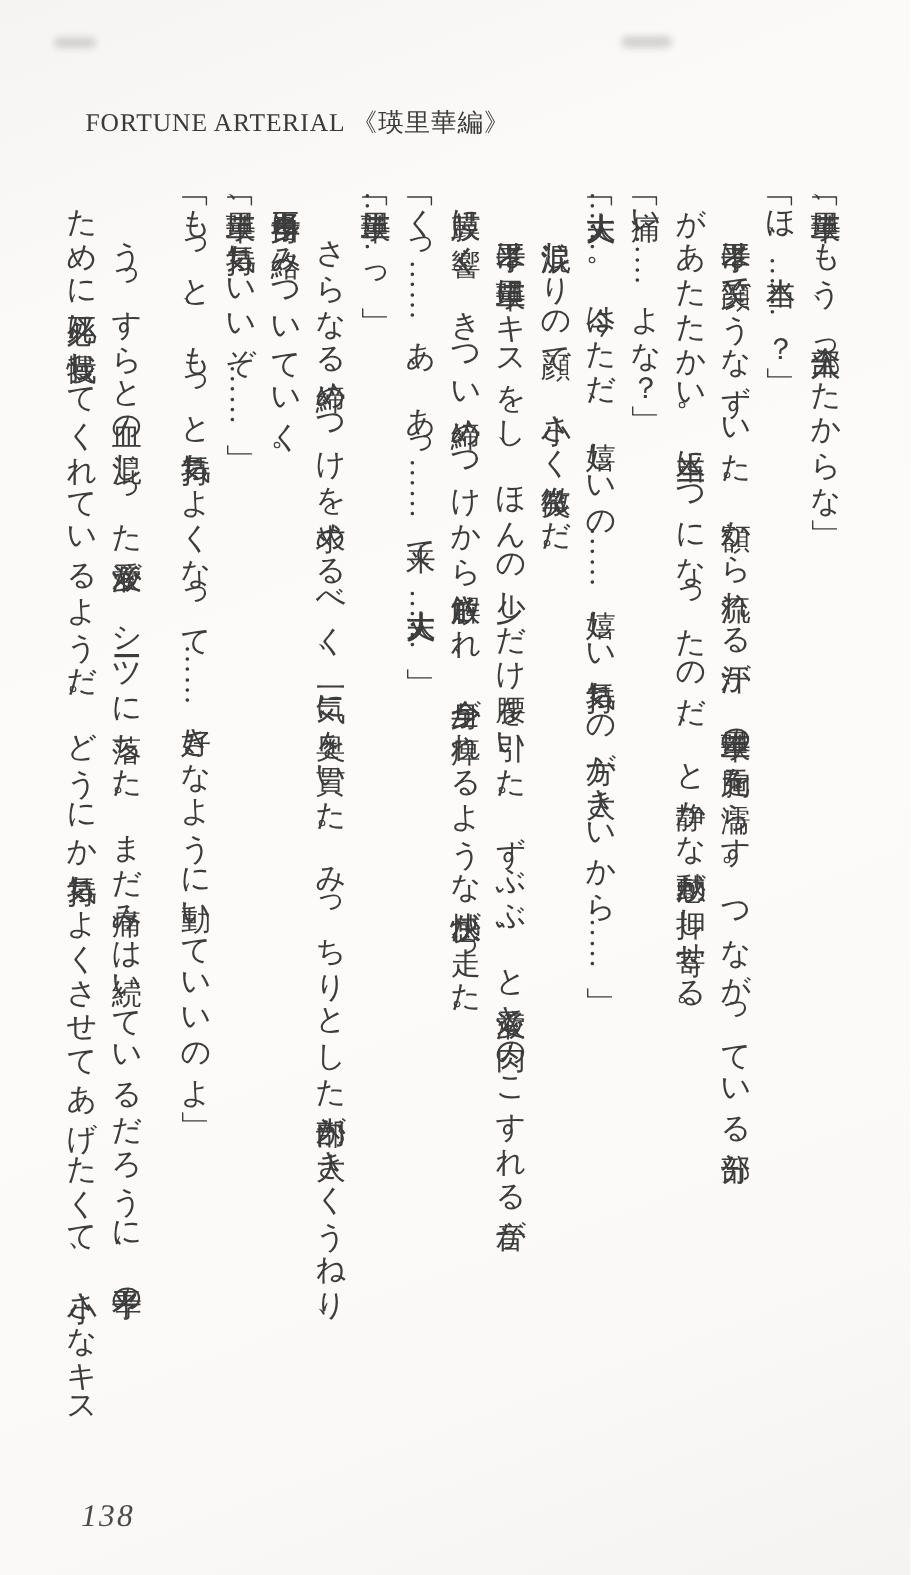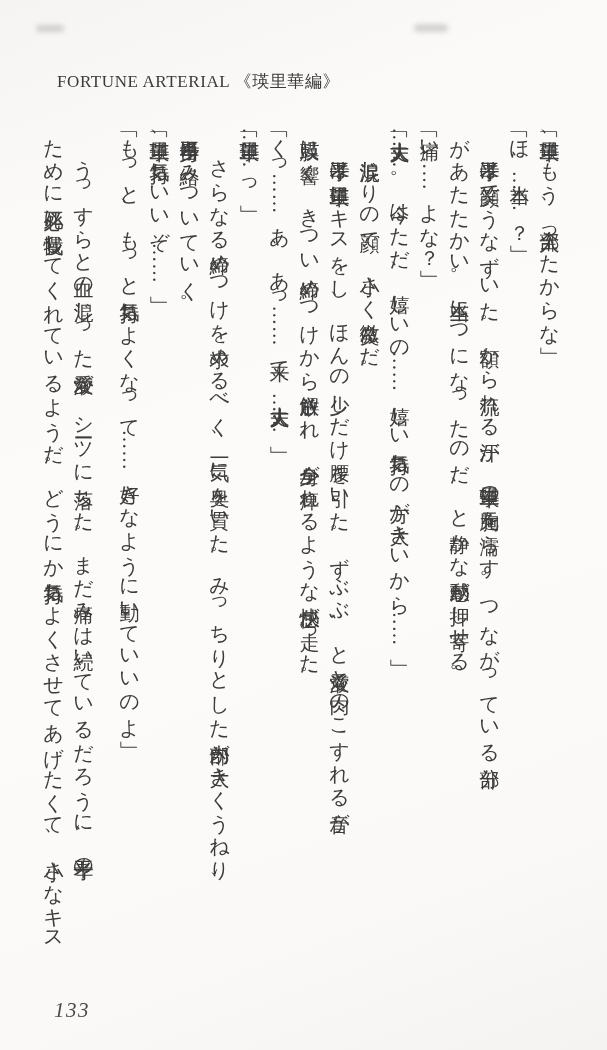--- a/index.html
+++ b/index.html
@@ -88,14 +88,14 @@
       <p class="">「くっ……あ、あっ……来て、大丈夫……」</p>
       <p class="">「瑛里華……っ」</p>
       <p class="indent ">さらなる締めつけを求めるべく、一気に奥を貫いた。みっちりとした内部が大きくうねり、</p>
       <p class="">孝平自身に絡みついていく。</p>
       <p class="">「瑛里華、気持ちいいぞ……」</p>
       <p class="">「もっと、もっと気持ちよくなって……好きなように動いていいのよ」</p>
       <p class="indent gap">うっすらと血の混じった愛液が、シーツに落ちた。まだ痛みは続いているだろうに、孝平の</p>
       <p class="">ために必死に我慢してくれているようだ。どうにか気持ちよくさせてあげたくて、小さなキス</p>
     </div>
 
-  <div class="folio">133</div>
+  <div class="folio">138</div>
 </div>
 
 </body></html>

